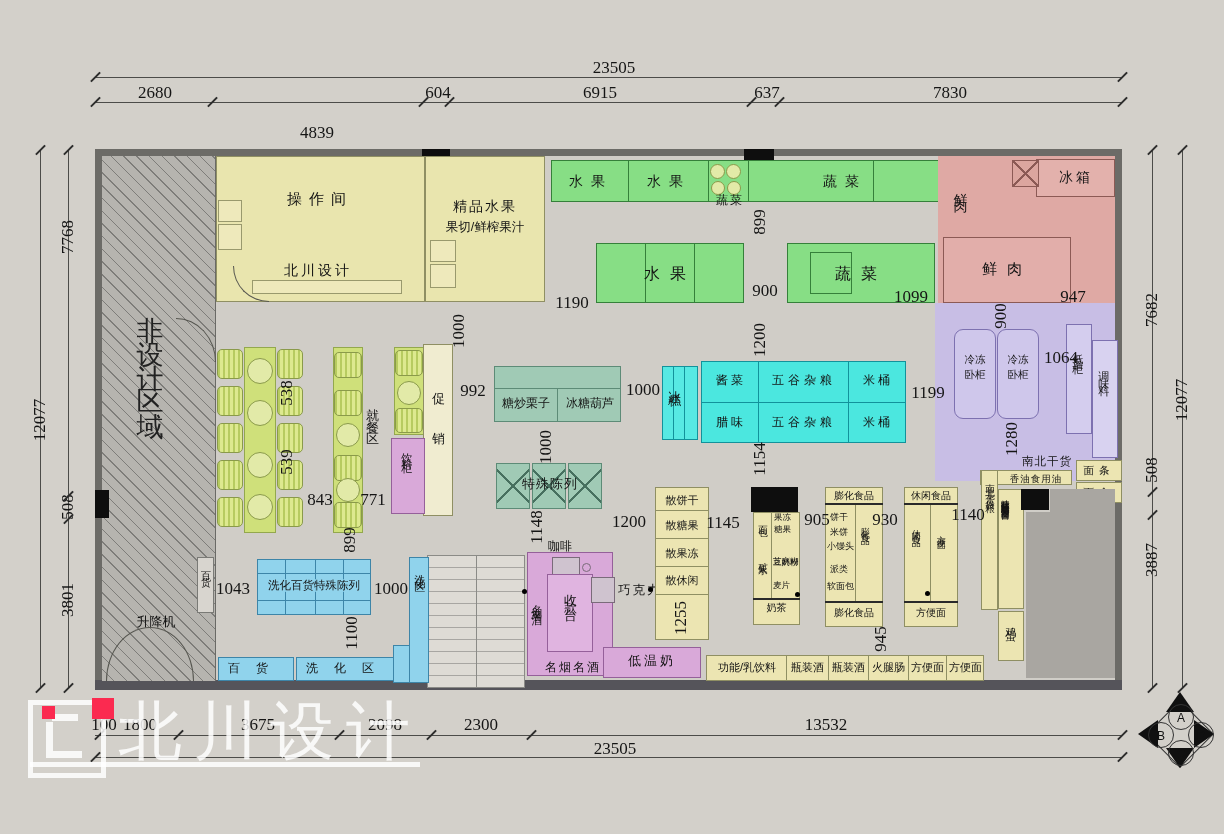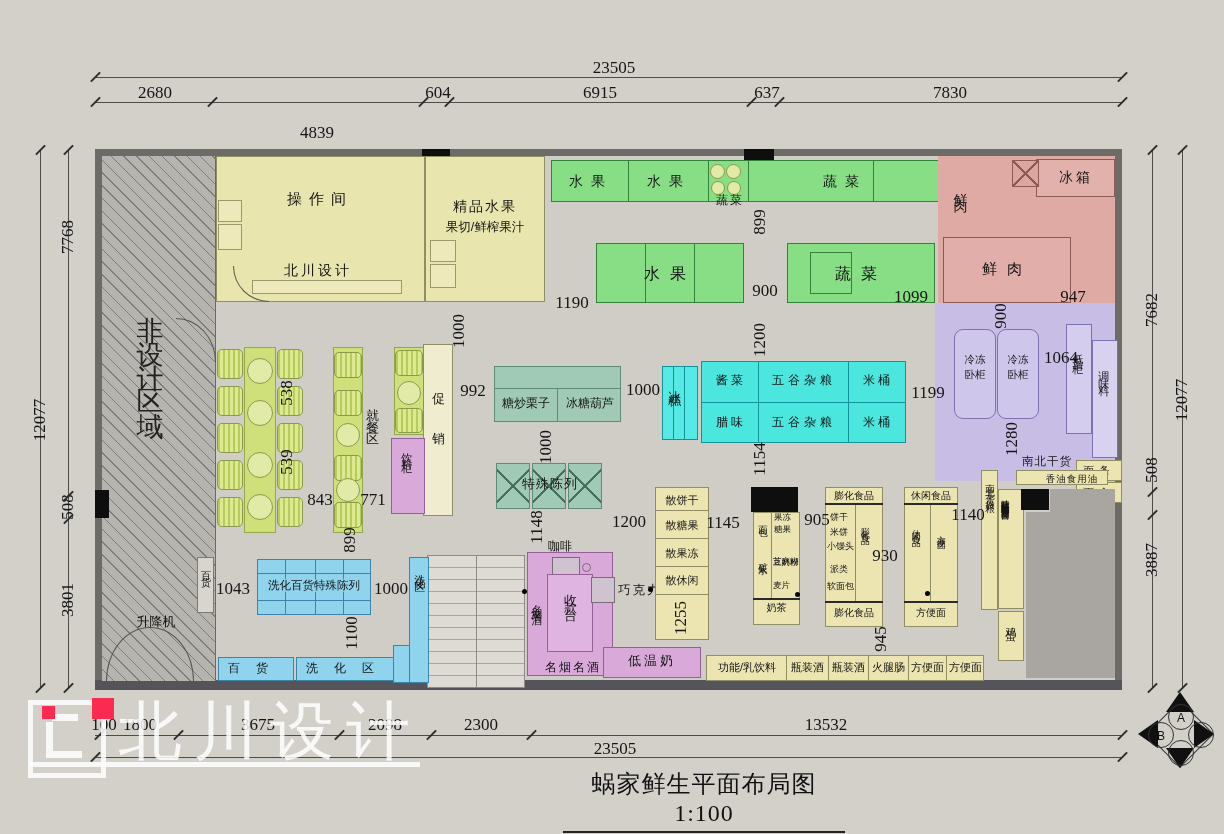--- a/index.html
+++ b/index.html
@@ -106,21 +106,21 @@
   <div class="b lbl ctr" style="left:963px;top:352px;width:24px;font-size:10.5px;white-space:normal;line-height:15px;">冷冻卧柜</div>
   <div class="b lavbx" style="left:997px;top:329px;width:42px;height:90px;border-radius:9px;"></div>
   <div class="b lbl ctr" style="left:1006px;top:352px;width:24px;font-size:10.5px;white-space:normal;line-height:15px;">冷冻卧柜</div>
   <div class="b lavbx" style="left:1066px;top:324px;width:26px;height:110px;background:#d4cdee;"></div>
   <div class="b lbl vt" style="left:1071px;top:345px;height:72px;font-size:11px;letter-spacing:5px;">低温柜</div>
   <div class="b lavbx" style="left:1092px;top:340px;width:26px;height:118px;background:#d8d2f0;"></div>
   <div class="b lbl vt" style="left:1097px;top:362px;height:80px;font-size:11px;letter-spacing:7px;">调味料</div>
   <div class="b ybox lbl ctr" style="left:1076px;top:460px;width:46px;height:21px;font-size:10.5px;letter-spacing:5px;padding-top:3px;">面条</div>
   <div class="b ybox lbl ctr" style="left:1076px;top:482px;width:46px;height:21px;font-size:10.5px;letter-spacing:5px;padding-top:3px;">面食</div>
   <div class="b lbl" style="left:1022px;top:455px;font-size:11.5px;letter-spacing:1px;">南北干货</div>
-  <div class="b ybox lbl ctr" style="left:1016px;top:470px;width:92px;height:15px;font-size:9.5px;letter-spacing:1px;padding-top:3px;padding-left:20px;">香油食用油</div>
+  <div class="b ybox lbl ctr" style="left:980px;top:470px;width:92px;height:15px;font-size:9.5px;letter-spacing:1px;padding-top:3px;padding-left:20px;">香油食用油</div>
 
   <div class="b ybox" style="left:981px;top:470px;width:17px;height:140px;"></div>
   <div class="b lbl vt" style="left:984px;top:476px;height:130px;font-size:9.5px;letter-spacing:4px;">南北干货袋粮</div>
   <div class="b ybox" style="left:998px;top:489px;width:26px;height:120px;"></div>
   <div class="b lbl" style="left:1000px;top:492px;width:23px;height:114px;font-size:8.5px;writing-mode:vertical-lr;text-orientation:upright;letter-spacing:1px;white-space:normal;">糖盐味精酱油醋料酒辣酱甜面酱</div>
   <div class="b ybox" style="left:998px;top:611px;width:26px;height:50px;"></div>
   <div class="b lbl vt" style="left:1004px;top:618px;height:38px;font-size:11px;letter-spacing:4px;">鸡蛋</div>
   <div class="b" style="left:1026px;top:512px;width:89px;height:166px;background:#a9a6a1;"></div>
   <div class="b" style="left:1050px;top:489px;width:65px;height:23px;background:#a9a6a1;"></div>
   <div class="b wallblk" style="left:1021px;top:489px;width:28px;height:21px;"></div>
@@ -293,21 +293,21 @@
   <div class="b dim rot" style="left:730px;top:331px;width:60px;">1200</div>
   <div class="b dim rot" style="left:730px;top:450px;width:60px;">1154</div>
   <div class="b dim" style="left:902px;top:384px;width:52px;">1199</div>
   <div class="b dim" style="left:1034px;top:349px;width:54px;">1064</div>
   <div class="b dim rot" style="left:982px;top:430px;width:60px;">1280</div>
   <div class="b dim" style="left:944px;top:506px;width:48px;">1140</div>
   <div class="b dim rot" style="left:507px;top:518px;width:60px;">1148</div>
   <div class="b dim" style="left:606px;top:513px;width:46px;">1200</div>
   <div class="b dim" style="left:700px;top:514px;width:46px;">1145</div>
   <div class="b dim" style="left:797px;top:511px;width:40px;">905</div>
-  <div class="b dim" style="left:864px;top:511px;width:42px;margin-top:36px;">930</div>
+  <div class="b dim" style="left:864px;top:511px;width:42px;">930</div>
   <div class="b dim rot" style="left:651px;top:609px;width:60px;">1255</div>
   <div class="b dim" style="left:209px;top:580px;width:48px;">1043</div>
   <div class="b dim" style="left:368px;top:580px;width:46px;">1000</div>
   <div class="b dim rot" style="left:320px;top:531px;width:60px;">899</div>
   <div class="b dim rot" style="left:322px;top:624px;width:60px;">1100</div>
   <div class="b dim rot" style="left:257px;top:384px;width:60px;">538</div>
   <div class="b dim rot" style="left:257px;top:453px;width:60px;">539</div>
   <div class="b dim" style="left:299px;top:491px;width:42px;">843</div>
   <div class="b dim" style="left:354px;top:491px;width:38px;">771</div>
   <div class="b dim rot" style="left:851px;top:630px;width:60px;">945</div>
@@ -380,22 +380,20 @@
     <div class="b" style="left:28px;top:0;width:0;height:0;border-left:14px solid transparent;border-right:14px solid transparent;border-bottom:20px solid #101010;"></div>
     <div class="b" style="left:28px;top:56px;width:0;height:0;border-left:14px solid transparent;border-right:14px solid transparent;border-top:20px solid #101010;"></div>
     <div class="b" style="left:0;top:28px;width:0;height:0;border-top:14px solid transparent;border-bottom:14px solid transparent;border-right:20px solid #101010;"></div>
     <div class="b" style="left:56px;top:28px;width:0;height:0;border-top:14px solid transparent;border-bottom:14px solid transparent;border-left:20px solid #101010;"></div>
     <div class="b ctr" style="left:30px;top:12px;width:26px;height:26px;border:1px solid #333;border-radius:50%;font-size:12px;line-height:26px;">A</div>
     <div class="b ctr" style="left:10px;top:30px;width:26px;height:26px;border:1px solid #333;border-radius:50%;font-size:12px;line-height:26px;">B</div>
     <div class="b ctr" style="left:30px;top:48px;width:26px;height:26px;border:1px solid #333;border-radius:50%;font-size:12px;line-height:26px;">C</div>
     <div class="b ctr" style="left:50px;top:30px;width:26px;height:26px;border:1px solid #333;border-radius:50%;font-size:12px;line-height:26px;">D</div>
   </div>
 
-  <div class="b ctr" style="left:563px;top:768px;width:282px;font-family:'Liberation Serif','DejaVu Serif',serif;font-size:24px;
-              border-bottom:2px solid #222;padding-bottom:4px;letter-spacing:1px;">蜗家鲜生平面布局图1:100</div>
 
   <div class="b" style="left:28px;top:700px;width:78px;height:78px;border:5px solid rgba(255,255,255,.84);"></div>
   <div class="b" style="left:46px;top:722px;width:36px;height:36px;border-left:7px solid rgba(255,255,255,.84);border-bottom:7px solid rgba(255,255,255,.84);"></div>
   <div class="b" style="left:52px;top:714px;width:26px;height:7px;background:rgba(255,255,255,.84);"></div>
   <div class="b" style="left:42px;top:706px;width:13px;height:13px;background:#fb2a50;"></div>
   <div class="b" style="left:92px;top:698px;width:22px;height:21px;background:#fb2a50;"></div>
   <div class="b wm" style="left:118px;top:688px;font-size:64px;font-weight:normal;letter-spacing:12px;white-space:nowrap;">北川设计</div>
   <div class="b" style="left:30px;top:762px;width:390px;height:5px;background:rgba(255,255,255,.84);"></div>
 
 </div>

